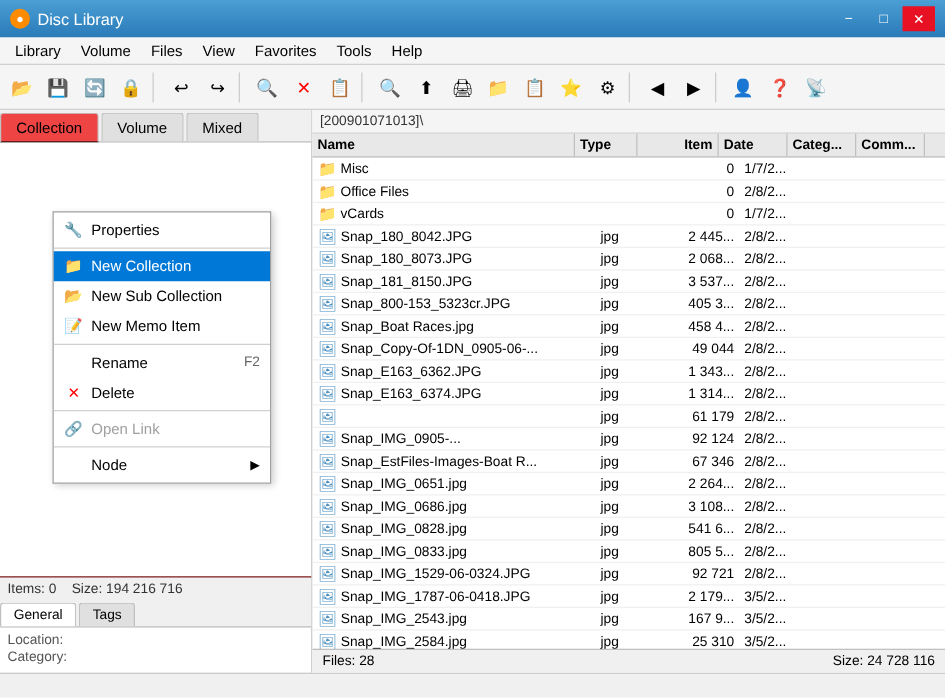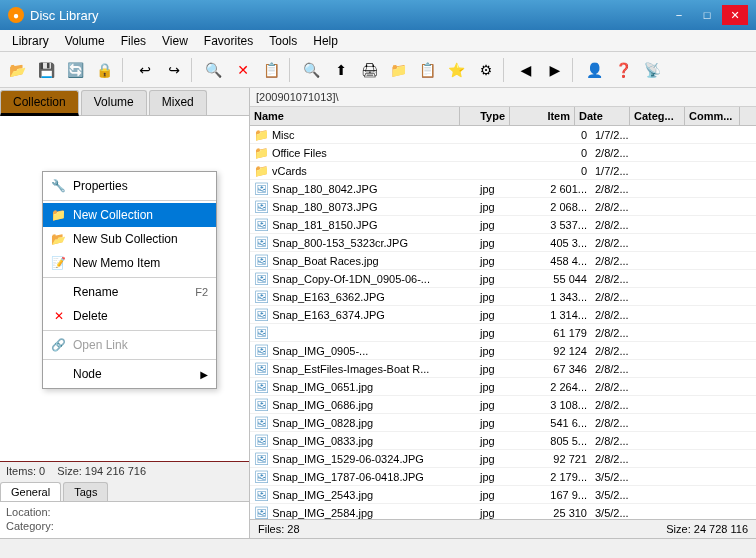--- a/index.html
+++ b/index.html
@@ -89,22 +89,22 @@
       cursor: pointer;
       border: 1px solid #c0c0c0;
       border-bottom: none;
       background: #e0e0e0;
       font-size: 12px;
       margin-right: 2px;
       margin-top: 2px;
       border-radius: 3px 3px 0 0;
     }
     .tab.active {
-      background: #a16207;
-      border-bottom: 3px solid #000000;
+      background: #ef4444;
+      border-bottom: 1px solid #000000;
       margin-bottom: -1px;
       z-index: 1;
     }
 
     .tree-area {
       flex: 1;
       overflow: auto;
       padding: 4px;
       position: relative;
     }
@@ -198,21 +198,21 @@
       font-size: 11px;
       font-weight: 600;
     }
     .col-header {
       padding: 3px 4px;
       border-right: 1px solid #c0c0c0;
       cursor: pointer;
       user-select: none;
     }
     .col-name { flex: 1; min-width: 150px; }
-    .col-type { width: 50px; text-align: right; }
+    .col-type { width: 50px; text-align: left; }
     .col-size { width: 65px; text-align: right; }
     .col-date { width: 55px; }
     .col-categ { width: 55px; }
     .col-comm { width: 55px; }
     .col-scroll { width: 16px; }
 
     .file-list {
       flex: 1;
       overflow-y: auto;
       overflow-x: hidden;
@@ -449,21 +449,21 @@
     <div class="file-cell date">1/7/2...</div>
     <div class="file-cell categ"></div>
     <div class="file-cell comm"></div>
   </div>
         <div class="file-row">
     <div class="file-cell name">
             <span class="file-icon image-icon">🖼</span>
             <span>Snap_180_8042.JPG</span>
           </div>
     <div class="file-cell type">jpg</div>
-    <div class="file-cell size">2 601...</div>
+    <div class="file-cell size">2 445...</div>
     <div class="file-cell date">2/8/2...</div>
     <div class="file-cell categ"></div>
     <div class="file-cell comm"></div>
   </div>
         <div class="file-row">
     <div class="file-cell name">
             <span class="file-icon image-icon">🖼</span>
             <span>Snap_180_8073.JPG</span>
           </div>
     <div class="file-cell type">jpg</div>
@@ -504,21 +504,21 @@
     <div class="file-cell date">2/8/2...</div>
     <div class="file-cell categ"></div>
     <div class="file-cell comm"></div>
   </div>
         <div class="file-row">
     <div class="file-cell name">
             <span class="file-icon image-icon">🖼</span>
             <span>Snap_Copy-Of-1DN_0905-06-...</span>
           </div>
     <div class="file-cell type">jpg</div>
-    <div class="file-cell size">55 044</div>
+    <div class="file-cell size">49 044</div>
     <div class="file-cell date">2/8/2...</div>
     <div class="file-cell categ"></div>
     <div class="file-cell comm"></div>
   </div>
         <div class="file-row">
     <div class="file-cell name">
             <span class="file-icon image-icon">🖼</span>
             <span>Snap_E163_6362.JPG</span>
           </div>
     <div class="file-cell type">jpg</div>

